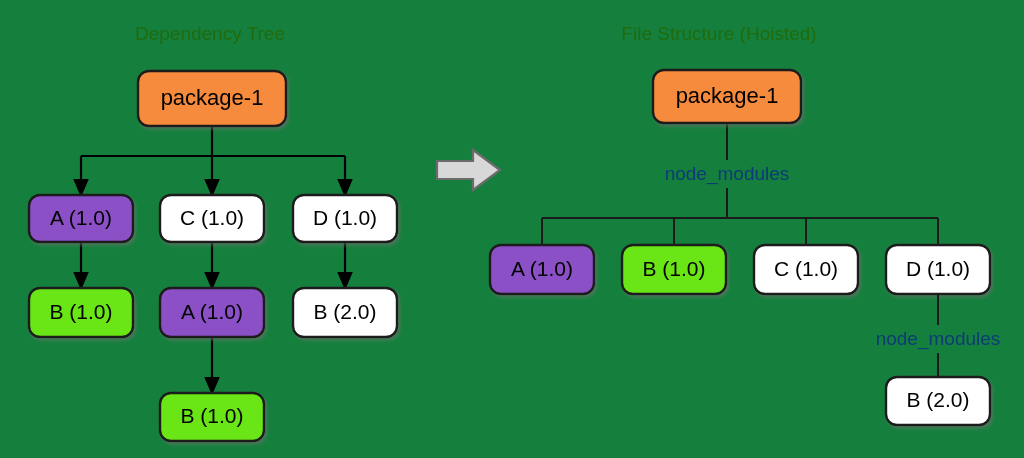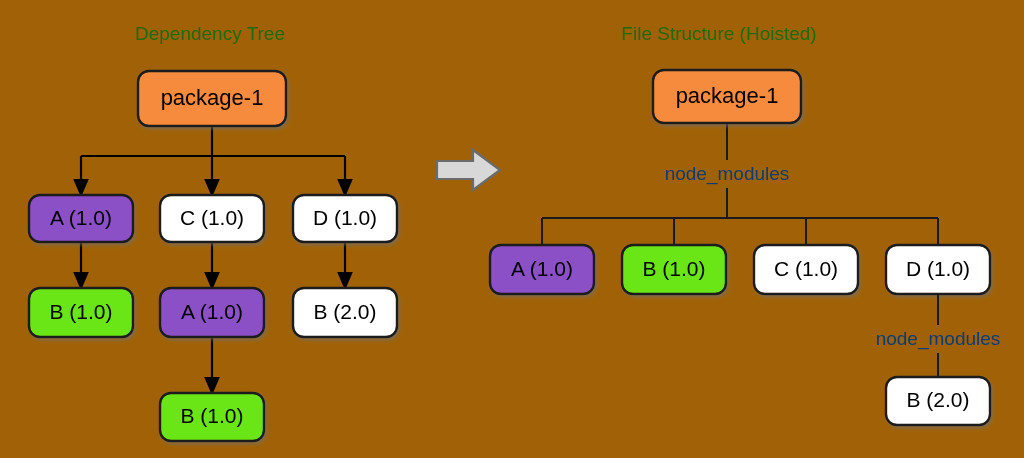--- a/index.html
+++ b/index.html
@@ -7,21 +7,21 @@
     padding: 0;
     background: #ffffff;
   }
   body {
     font-family: "Liberation Sans", sans-serif;
   }
   #stage {
     position: relative;
     width: 1024px;
     height: 458px;
-    background: #a16207;
+    background: #15803d;
     overflow: hidden;
   }
   svg#diagram {
     position: absolute;
     left: 0;
     top: 0;
     width: 1024px;
     height: 458px;
     display: block;
   }

